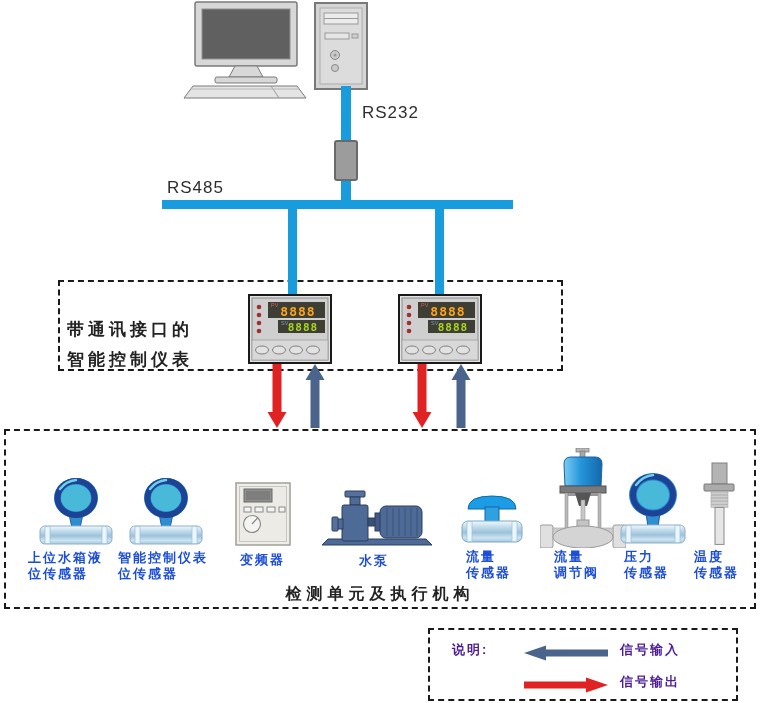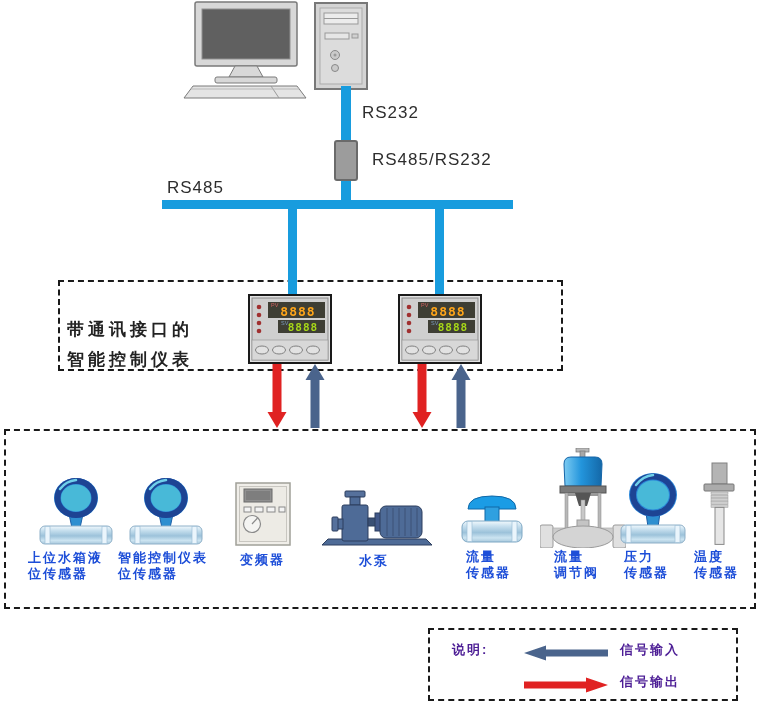--- a/index.html
+++ b/index.html
@@ -59,21 +59,20 @@
     <circle cx="23" cy="55" r="1.5" fill="#9A9A9A"></circle>
     <circle cx="23" cy="68" r="3.5" fill="#CACACA" stroke="#888"></circle>
   </svg>
 
   <div class="bus" style="left:341px;top:86px;width:10px;height:118px"></div>
 
   <div class="abs" style="left:334px;top:140px;width:24px;height:41px;background:#9C9C9C;
        border:2px solid #6A6A6A;border-radius:3px;box-sizing:border-box"></div>
 
   <div class="port-label" style="left:362px;top:103px">RS232</div>
-  <div class="port-label" style="left:372px;top:150px">RS485/RS232</div>
   <div class="port-label" style="left:167px;top:178px">RS485</div>
 
   <div class="bus" style="left:162px;top:200px;width:351px;height:9px"></div>
 
   <div class="dashed" style="left:58px;top:280px;width:505px;height:91px"></div>
 
   <div class="bus" style="left:288px;top:204px;width:9px;height:92px"></div>
   <div class="bus" style="left:435px;top:204px;width:9px;height:92px"></div>
 
   <div class="cn-big" style="left:67px;top:294px">
@@ -260,20 +259,21 @@
   </div>
   <div class="dev-label" style="left:624px;top:549px">
     <span>压力</span>
     <span>传感器</span>
   </div>
   <div class="dev-label" style="left:694px;top:549px">
     <span>温度</span>
     <span>传感器</span>
   </div>
 
+  <div class="caption" style="left:4px;top:584px;width:752px">检测单元及执行机构</div>
 
   <div class="dashed" style="left:428px;top:628px;width:310px;height:73px"></div>
   <div class="legend-label" style="left:452px;top:641px">说明:</div>
 
   <svg class="abs" style="left:524px;top:645px" width="84" height="16" viewBox="0 0 84 16">
     <polygon points="0,8 22,0.5 22,4.5 84,4.5 84,11.5 22,11.5 22,15.5" fill="#4A648C"></polygon>
   </svg>
   <div class="legend-label" style="left:620px;top:641px">信号输入</div>
 
   <svg class="abs" style="left:524px;top:677px" width="84" height="16" viewBox="0 0 84 16">

